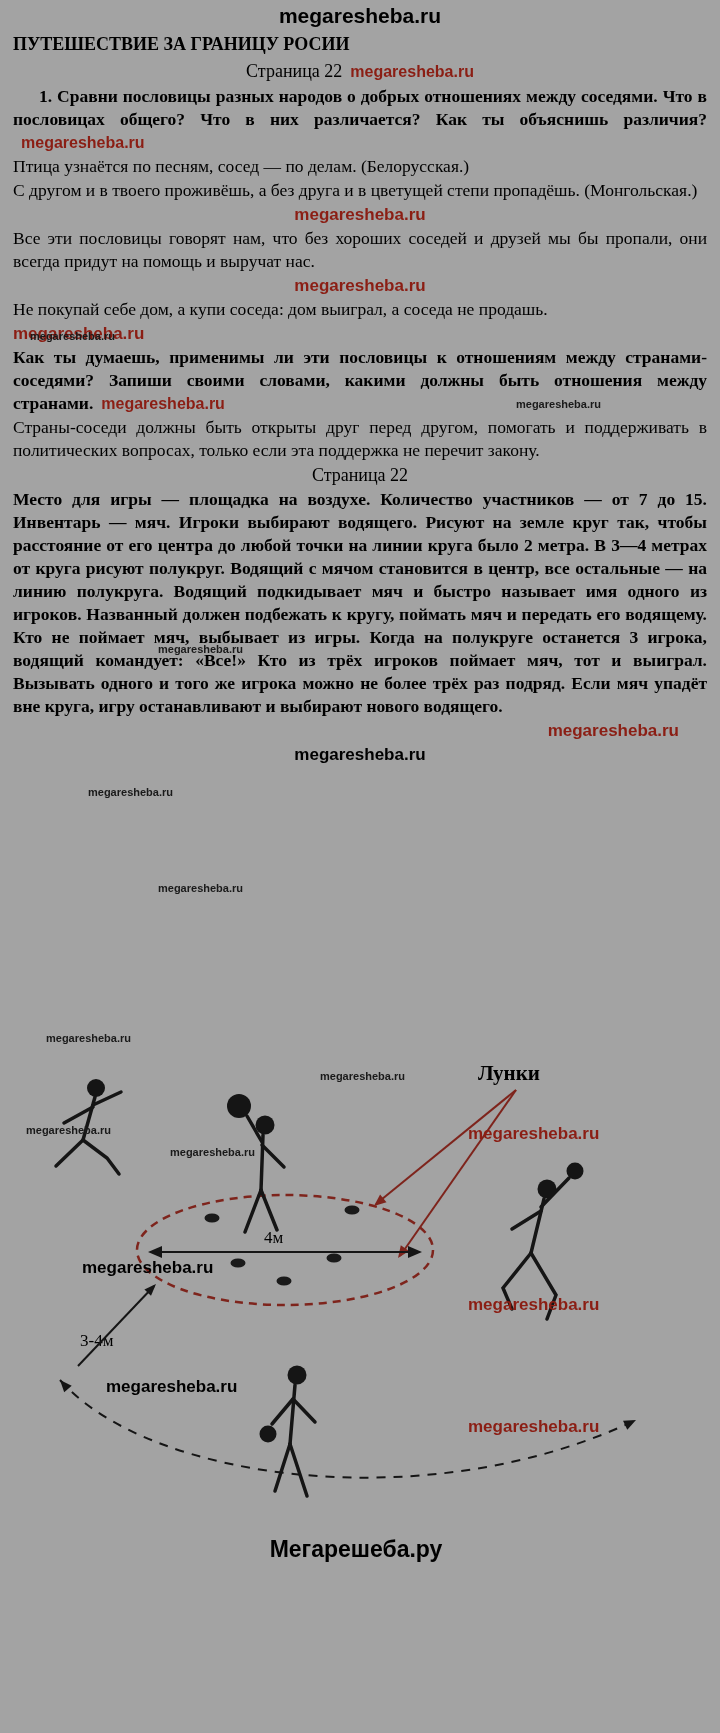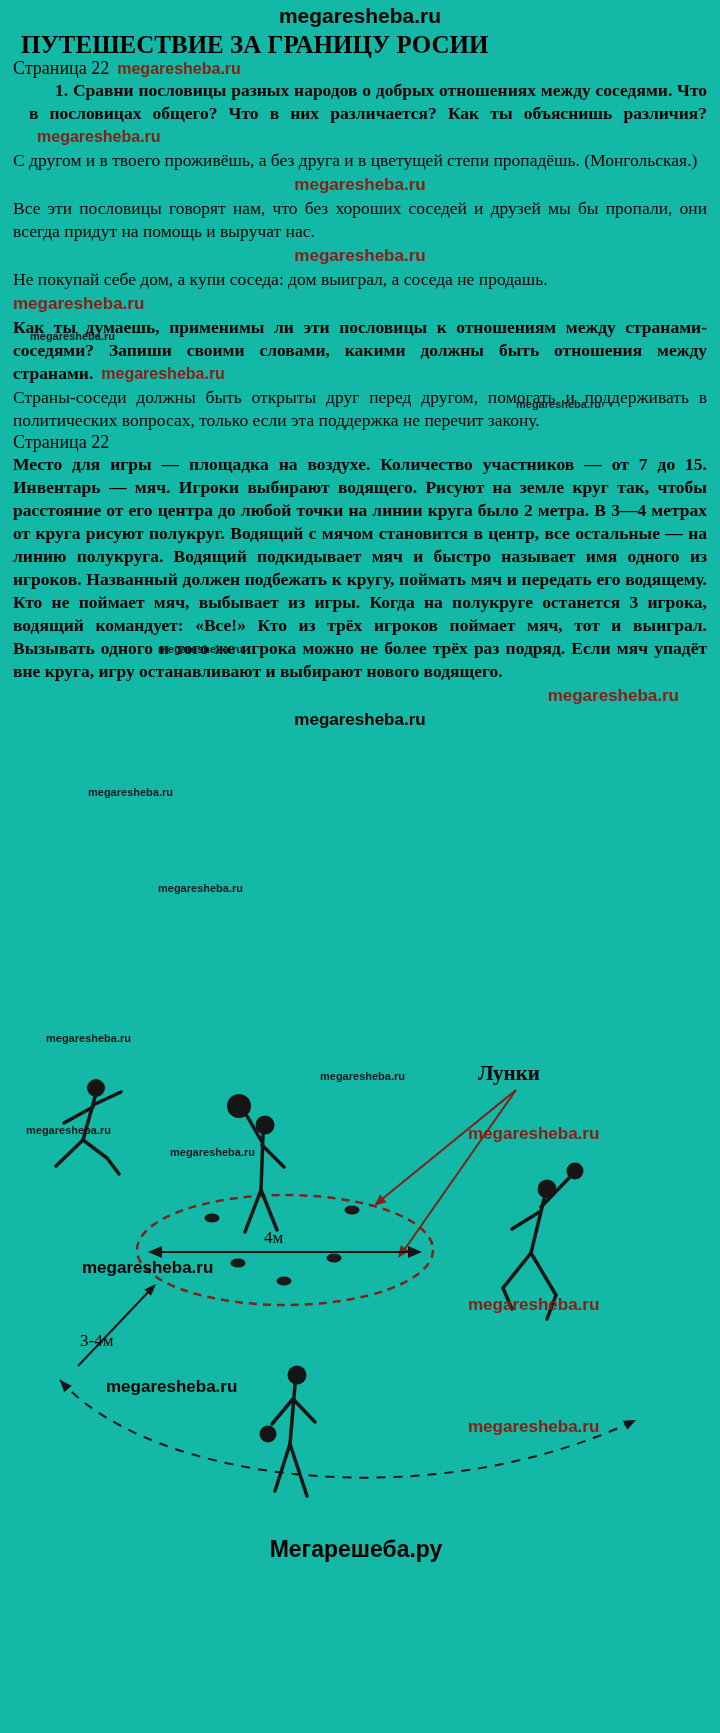--- a/index.html
+++ b/index.html
@@ -3,29 +3,29 @@
 <meta charset="utf-8">
 <style>
   :root{
     --red:#8B1E14;
     --dred:#7E241C;
     --ink:#111111;
   }
   *{box-sizing:border-box;}
   html,body{margin:0;padding:0;background:#ffffff;}
   .page{
-    position:relative;width:720px;height:1733px;background:#14b8a6;color:#000;
+    position:relative;width:720px;height:1733px;background:#a3a3a3;color:#000;
     font-family:"Liberation Serif", serif;overflow:hidden;
   }
   .text-col{position:absolute;top:2px;left:0;width:720px;padding:0 13px;}
   p{margin:0 0 1px 0;font-size:17.5px;line-height:23px;text-align:justify;}
   .b{font-weight:bold;}
-  .q{text-indent:26px;margin-left:16px;}
-  .title{font-size:25px;font-weight:bold;line-height:25px;text-align:left;margin:0 0 2px 8px;}
-  .page-label{font-size:18px;line-height:19px;text-align:left;}
+  .q{text-indent:26px;}
+  .title{font-size:18px;font-weight:bold;line-height:25px;text-align:left;margin:0 0 2px 0;}
+  .page-label{font-size:18px;line-height:24px;text-align:center;}
   .wm{font-family:"Liberation Sans", sans-serif;font-weight:bold;}
   .wm-top{display:block;text-align:center;font-size:21px;line-height:26px;margin:1px 0 3px 0;color:#000;}
   .wm-red{color:var(--red);}
   .wm-inline{font-size:16px;display:inline-block;margin-left:8px;text-indent:0;}
   .wm-row-center{text-align:center;font-size:17px;line-height:23px;margin:0 0 1px 0;}
   .wm-row-left{text-align:left;font-size:17px;line-height:23px;margin:0 0 1px 0;}
   .wm-row-right{text-align:right;font-size:17px;line-height:23px;margin:0 0 1px 0;padding-right:28px;}
   .wm-abs{position:absolute;font-family:"Liberation Sans", sans-serif;font-weight:bold;white-space:nowrap;}
   .wm-sm{font-size:11px;color:#1a1a1a;}
   .wm-md{font-size:17px;color:#000;}
@@ -45,20 +45,21 @@
 
     <span class="wm wm-top">megaresheba.ru</span>
 
     <div class="title">ПУТЕШЕСТВИЕ ЗА ГРАНИЦУ РОСИИ</div>
 
     <p class="page-label"><span>Страница 22</span><span class="wm wm-red wm-inline">megaresheba.ru</span></p>
 
     <p class="b q"><span>1.</span> <span>Сравни пословицы разных народов о добрых отношениях между соседями. Что в пословицах общего? Что в них различается? Как ты объяснишь различия?</span><span class="wm wm-red wm-inline">megaresheba.ru</span></p>
 
 
+    <p>Птица узнаётся по песням, сосед — по делам. (Белорусская.)</p>
 
     <p>С другом и в твоего проживёшь, а без друга и в цветущей степи пропадёшь. (Монгольская.)</p>
 
     <div class="wm wm-red wm-row-center">megaresheba.ru</div>
 
     <p>Все эти пословицы говорят нам, что без хороших соседей и друзей мы бы пропали, они всегда придут на помощь и выручат нас.</p>
 
 
     <div class="wm wm-red wm-row-center">megaresheba.ru</div>
 

